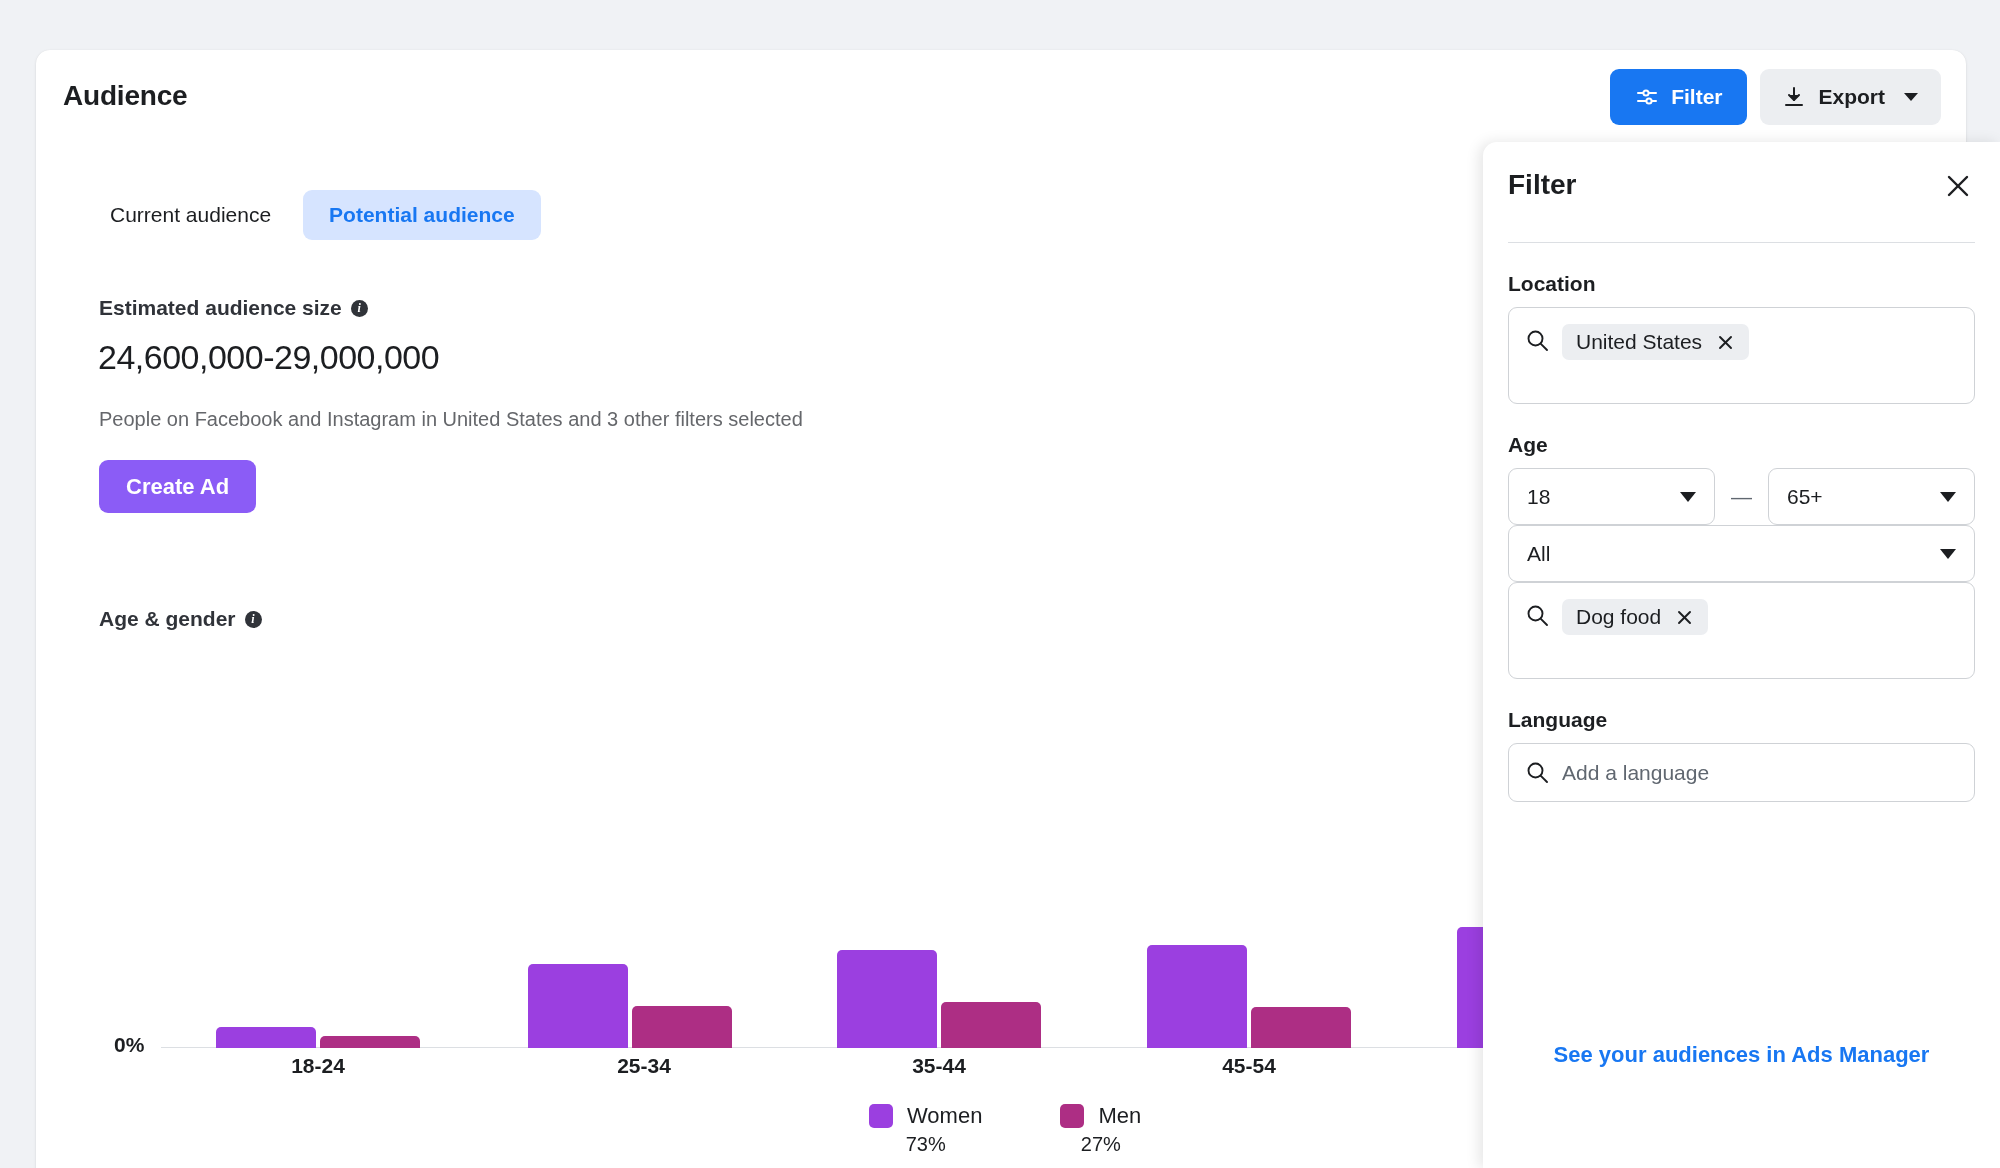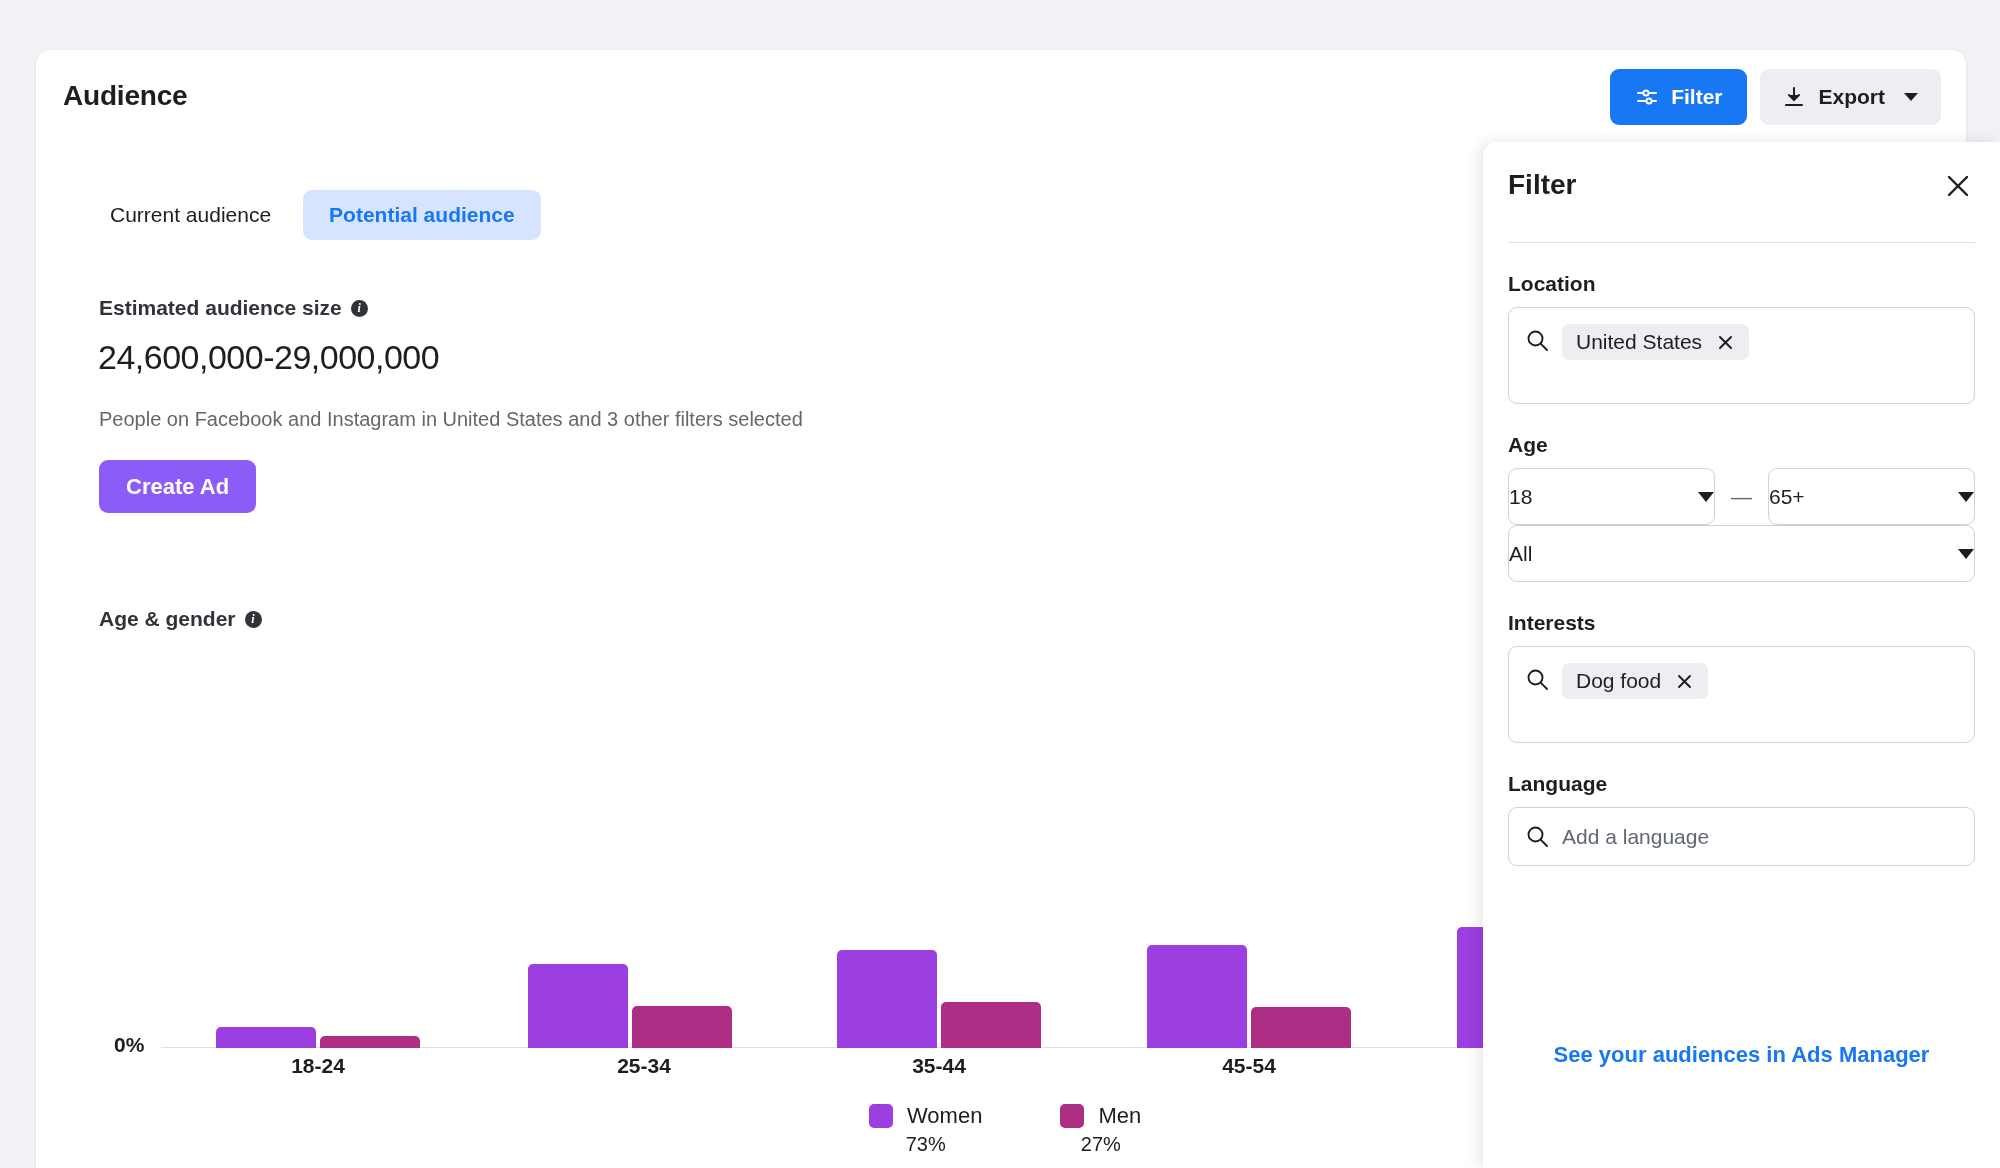--- a/index.html
+++ b/index.html
@@ -129,21 +129,21 @@
     display: inline-flex; align-items: center; gap: 14px;
     background: #eceef1; border-radius: 7px; padding: 6px 14px;
     font-size: 21px; color: #1c1e21; cursor: pointer;
   }
   .ph { font-size: 21px; color: #606770; text-align: center; }
 
   .agerow { display: flex; align-items: center; gap: 16px; }
   .select {
     flex: 1; height: 57px; border: 1px solid #cfd2d6; border-radius: 9px;
     display: flex; align-items: center; justify-content: space-between;
-    padding: 0 0; font-size: 21px; color: #1c1e21; cursor: pointer; background:#fff;
+    padding: 0 18px; font-size: 21px; color: #1c1e21; cursor: pointer; background:#fff;
   }
   .dash { color: #606770; font-size: 21px; }
   .caret { width: 0; height: 0; border-left: 8px solid transparent; border-right: 8px solid transparent; border-top: 10px solid #1c1e21; }
 
   .ads-link {
     position: absolute; left: 0; right: 0; top: 900px;
     text-align: center; font-size: 22px; color: #1877f2; font-weight: bold;
     cursor: pointer; text-decoration: none;
   }
 </style>
@@ -290,21 +290,20 @@
         <span>65+</span>
         <span class="caret"></span>
       </div>
     </div>
 
     <div class="select">
       <span>All</span>
       <span class="caret"></span>
     </div>
 
-    <div class="field-label">Interests</div>
     <div class="searchbox">
       <span class="ico" style="margin-top:4px">
         <svg width="25" height="25" viewBox="0 0 25 25" fill="none" stroke="#1c1e21" stroke-width="1.9" stroke-linecap="round">
           <circle cx="10.5" cy="10.5" r="7"></circle>
             <line x1="15.6" y1="15.6" x2="22" y2="22"></line>
         </svg>
       </span>
       <span class="chip">
         <span>Dog food</span>
         <span class="ico">

